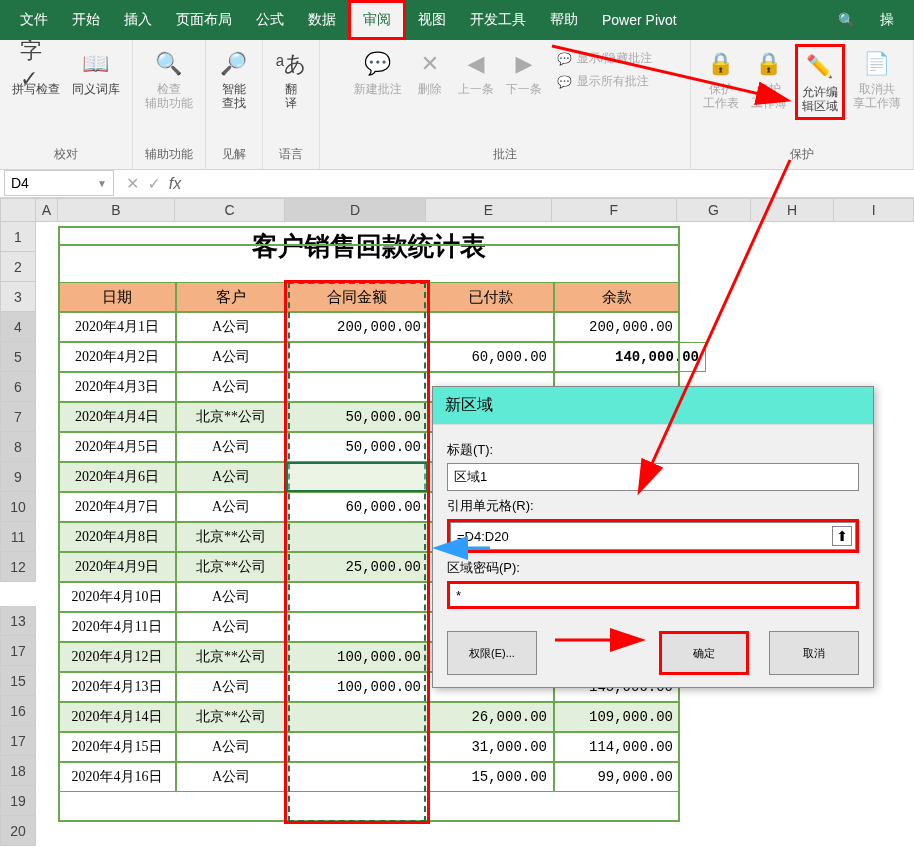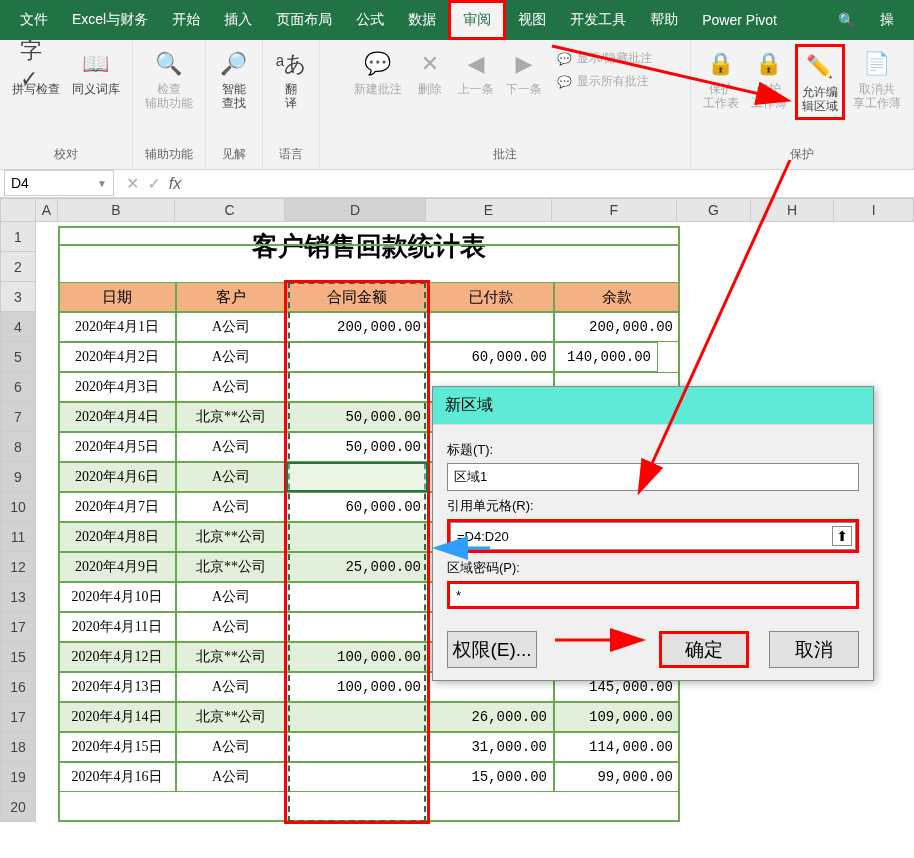--- a/index.html
+++ b/index.html
@@ -38,30 +38,29 @@
 .ctr{justify-content:center}
 .dialog{position:absolute;left:432px;top:386px;width:442px;background:#f0f0f0;border:1px solid #888;box-shadow:2px 2px 8px rgba(0,0,0,0.3);z-index:100}
 .dialog .dtitle{padding:8px 12px;font-size:16px;background:#5eead4;border-bottom:1px solid #ddd}
 .dialog .dbody{padding:10px 14px}
 .dialog .fld-label{font-size:13px;margin:6px 0 4px}
 .dialog input{width:100%;height:28px;border:1px solid #888;padding:0 6px;font-size:13px;background:#fff}
 .dialog .ref-wrap{position:relative}
 .dialog .ref-wrap .pick{position:absolute;right:4px;top:4px;width:20px;height:20px;border:1px solid #888;display:flex;align-items:center;justify-content:center;font-size:14px;background:#fff}
 .dialog .btns{display:flex;justify-content:flex-end;gap:20px;padding:12px 14px;align-items:center}
 .dialog .btns .left{margin-right:auto}
-.dialog button{width:90px;height:37px;border:1px solid #888;background:#e1e1e1;font-size:19px;cursor:pointer}
+.dialog button{width:90px;height:44px;border:1px solid #888;background:#e1e1e1;font-size:11px;cursor:pointer}
 .red-box{border:3px solid red !important}
 svg.arrow{position:absolute;pointer-events:none;z-index:200}
 </style>
 </head>
 <body>
 
 <div class="ribbon-tabs">
   <span>文件</span>
-  <span>Excel与财务</span>
   <span>开始</span>
   <span>插入</span>
   <span>页面布局</span>
   <span>公式</span>
   <span>数据</span>
   <span class="active red-box">审阅</span>
   <span>视图</span>
   <span>开发工具</span>
   <span>帮助</span>
   <span>Power Pivot</span>
@@ -204,21 +203,21 @@
       <div class="rownum" style="height: 30px;">3</div>
       <div class="rownum sel" style="height: 30px;">4</div>
       <div class="rownum sel" style="height: 30px;">5</div>
       <div class="rownum sel" style="height: 30px;">6</div>
       <div class="rownum sel" style="height: 30px;">7</div>
       <div class="rownum sel" style="height: 30px;">8</div>
       <div class="rownum sel" style="height: 30px;">9</div>
       <div class="rownum sel" style="height: 30px;">10</div>
       <div class="rownum sel" style="height: 30px;">11</div>
       <div class="rownum sel" style="height: 30px;">12</div>
-      <div class="rownum sel" style="height: 30px;">13</div>
+      <div class="rownum sel" style="height: 30px; margin-top: 24px;">13</div>
       <div class="rownum sel" style="height: 30px;">17</div>
       <div class="rownum sel" style="height: 30px;">15</div>
       <div class="rownum sel" style="height: 30px;">16</div>
       <div class="rownum sel" style="height: 30px;">17</div>
       <div class="rownum sel" style="height: 30px;">18</div>
       <div class="rownum sel" style="height: 30px;">19</div>
       <div class="rownum sel" style="height: 30px;">20</div>
     </div>
   <div class="cells" id="cells">
       <div class="cell title-cell" style="left: 22px; top: 4px; width: 622px; height: 39px; border-top: 2px solid rgb(106, 168, 79); border-right: 2px solid rgb(106, 168, 79); border-bottom: none; border-left: 2px solid rgb(106, 168, 79); border-image: initial;">客户销售回款统计表</div>
@@ -229,21 +228,21 @@
       <div class="cell hdr-cell" style="left: 518px; top: 60px; width: 126px; height: 30px;">余款</div>
       <div class="cell data-cell ctr" style="left: 22px; top: 90px; width: 118px; height: 30px;">2020年4月1日</div>
       <div class="cell data-cell ctr" style="left: 140px; top: 90px; width: 110px; height: 30px;">A公司</div>
       <div class="cell data-cell num" style="left: 250px; top: 90px; width: 142px; height: 30px;">200,000.00</div>
       <div class="cell data-cell num" style="left: 392px; top: 90px; width: 126px; height: 30px;"></div>
       <div class="cell data-cell num" style="left: 518px; top: 90px; width: 126px; height: 30px;">200,000.00</div>
       <div class="cell data-cell ctr" style="left: 22px; top: 120px; width: 118px; height: 30px;">2020年4月2日</div>
       <div class="cell data-cell ctr" style="left: 140px; top: 120px; width: 110px; height: 30px;">A公司</div>
       <div class="cell data-cell num" style="left: 250px; top: 120px; width: 142px; height: 30px;"></div>
       <div class="cell data-cell num" style="left: 392px; top: 120px; width: 126px; height: 30px;">60,000.00</div>
-      <div class="cell data-cell num" style="left: 518px; top: 120px; width: 104px; height: 30px;">140,000.00</div>
+      <div class="cell data-cell num" style="left: 518px; top: 120px; width: 152px; height: 30px; font-weight: bold;">140,000.00</div>
       <div class="cell data-cell ctr" style="left: 22px; top: 150px; width: 118px; height: 30px;">2020年4月3日</div>
       <div class="cell data-cell ctr" style="left: 140px; top: 150px; width: 110px; height: 30px;">A公司</div>
       <div class="cell data-cell num" style="left: 250px; top: 150px; width: 142px; height: 30px;"></div>
       <div class="cell data-cell num" style="left: 392px; top: 150px; width: 126px; height: 30px;"></div>
       <div class="cell data-cell num" style="left: 518px; top: 150px; width: 126px; height: 30px;"></div>
       <div class="cell data-cell ctr" style="left: 22px; top: 180px; width: 118px; height: 30px; background: rgb(226, 239, 218);">2020年4月4日</div>
       <div class="cell data-cell ctr" style="left: 140px; top: 180px; width: 110px; height: 30px; background: rgb(226, 239, 218);">北京**公司</div>
       <div class="cell data-cell num" style="left: 250px; top: 180px; width: 142px; height: 30px; background: rgb(226, 239, 218);">50,000.00</div>
       <div class="cell data-cell num" style="left: 392px; top: 180px; width: 126px; height: 30px; background: rgb(226, 239, 218);"></div>
       <div class="cell data-cell num" style="left: 518px; top: 180px; width: 126px; height: 30px; background: rgb(226, 239, 218);"></div>

